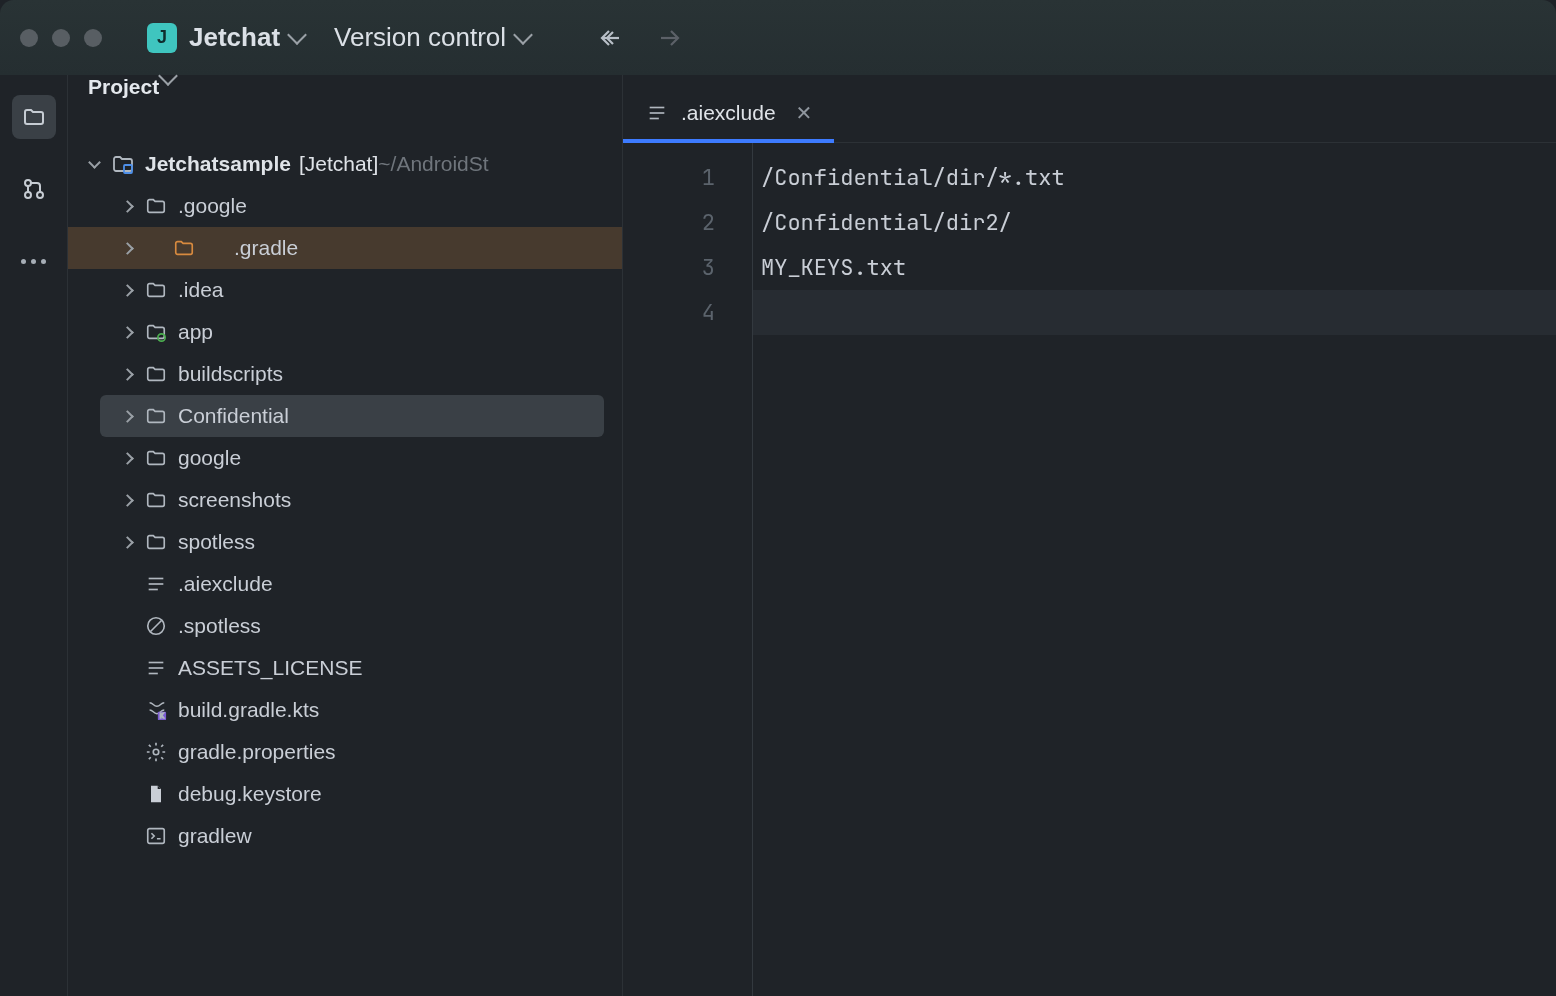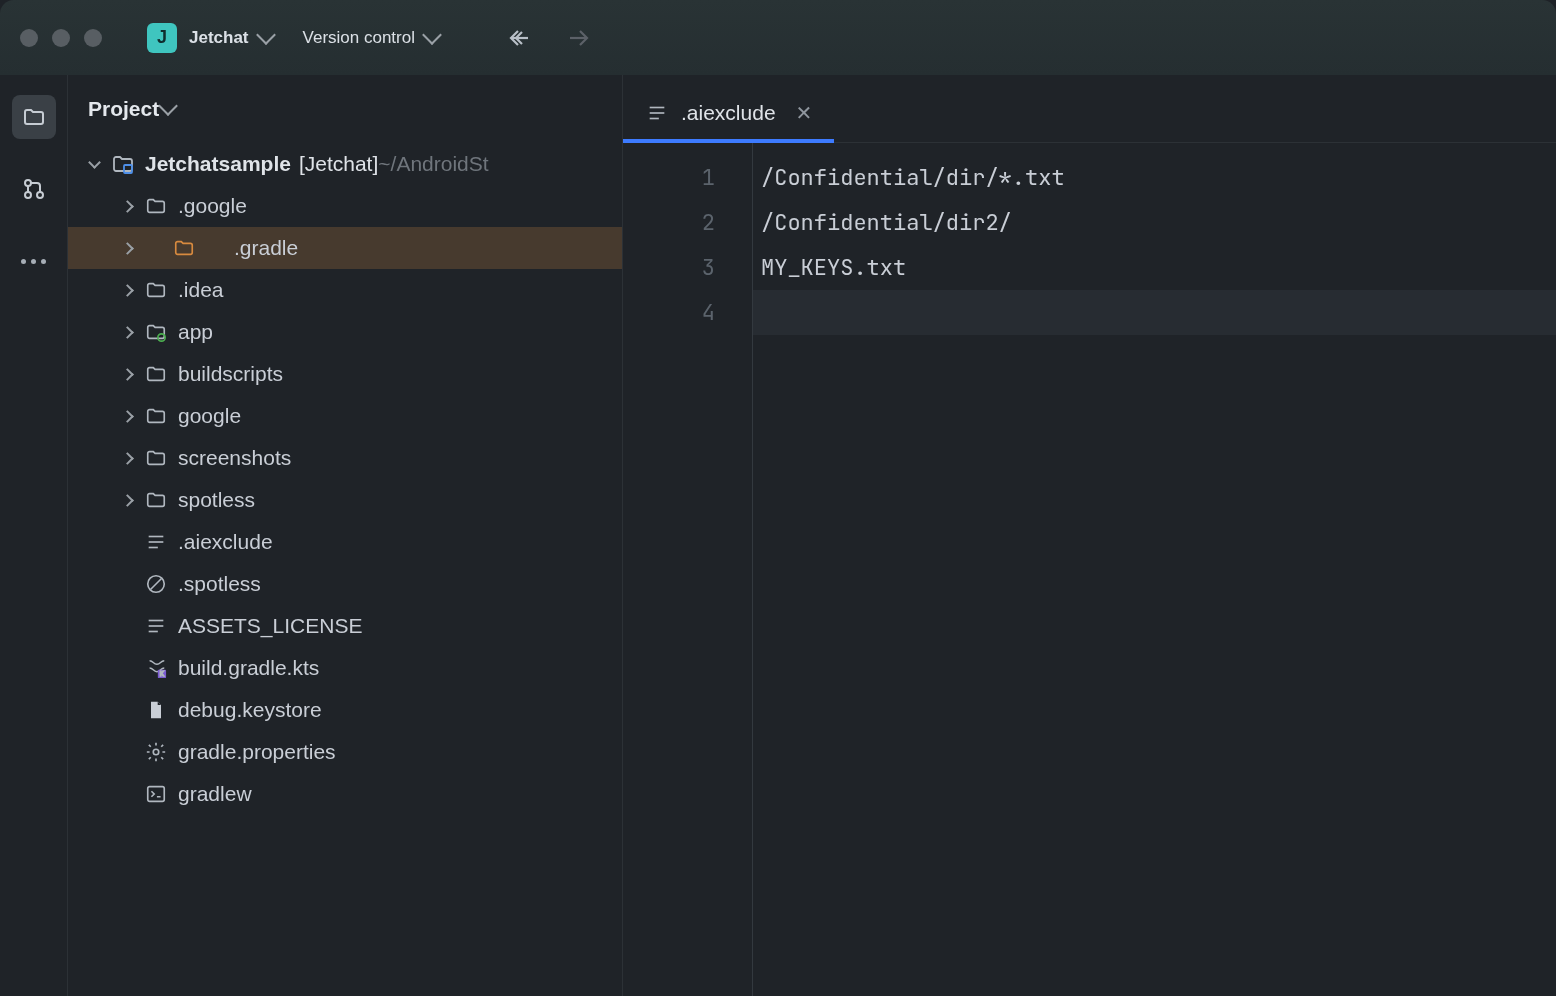--- a/index.html
+++ b/index.html
@@ -4,41 +4,41 @@
 <style>
   * { box-sizing: border-box; margin: 0; padding: 0; }
   html, body { width: 1556px; height: 996px; overflow: hidden; font-family: -apple-system, BlinkMacSystemFont, "Segoe UI", sans-serif; background: #1e2227; color: #c9ced6; }
   .app { display: flex; flex-direction: column; width: 100%; height: 100%; }
 
   
   .titlebar { height: 75px; background: linear-gradient(180deg, #293335 0%, #252e31 100%); display: flex; align-items: center; padding: 0 20px; border-top-left-radius: 14px; border-top-right-radius: 14px; }
   .traffic-lights { display: flex; gap: 14px; margin-right: 45px; }
   .tl { width: 18px; height: 18px; border-radius: 50%; background: #585e63; }
   .proj-badge { width: 30px; height: 30px; border-radius: 6px; background: #3fc5bf; color: #0f2e2e; display: flex; align-items: center; justify-content: center; font-weight: 700; font-size: 18px; margin-right: 12px; }
-  .title-text { font-size: 17px; color: #dbe0e6; font-weight: 600; margin-right: 10px; }
+  .title-text { font-size: 26px; color: #dbe0e6; font-weight: 600; margin-right: 10px; }
   .chev { width: 14px; height: 14px; border-right: 2.5px solid #9aa0a6; border-bottom: 2.5px solid #9aa0a6; transform: rotate(45deg); margin-top: -6px; }
   .spacer { width: 30px; }
   .nav-arrow { width: 24px; height: 24px; display: flex; align-items: center; justify-content: center; margin: 0 18px; }
   .nav-arrow svg { stroke: #b8bfc7; }
   .nav-arrow.disabled svg { stroke: #5c6168; }
 
   
   .main { flex: 1; display: flex; min-height: 0; }
 
   
   .rail { width: 68px; background: #1f2328; border-right: 1px solid #2c3136; display: flex; flex-direction: column; align-items: center; padding-top: 20px; gap: 28px; }
   .rail-btn { width: 44px; height: 44px; border-radius: 8px; display: flex; align-items: center; justify-content: center; }
   .rail-btn.active { background: #3a4046; }
   .rail-btn svg { stroke: #c6ccd3; fill: none; }
   .dots { display: flex; gap: 5px; }
   .dot { width: 5px; height: 5px; border-radius: 50%; background: #a6adb6; }
 
   
   .project-panel { width: 555px; background: #1f2328; border-right: 1px solid #2c3136; display: flex; flex-direction: column; }
-  .panel-header { height: 68px; display: flex; align-items: center; padding: 0 20px; font-size: 21px; font-weight: 700; color: #e4e8ed; gap: 2px; }
+  .panel-header { height: 68px; display: flex; padding: 0 20px; font-size: 21px; font-weight: 700; color: #e4e8ed; gap: 2px; }
   .tree { flex: 1; overflow: hidden; font-size: 21px; text-align: center; }
   .tree-row { height: 42px; display: flex; align-items: center; white-space: nowrap; }
   .tree-row.root { padding-left: 15px; }
   .tree-row.d1 { padding-left: 48px; }
   .tree-row.d1f { padding-left: 76px; }
   .tree-row.highlight-brown { background: #473a2e; gap: 28px; }
   .tree-row.selected { background: #3a4046; border-radius: 6px; margin: 0 18px 0 32px; padding-left: 16px; height: 42px; }
   .tree-arrow { width: 22px; display: flex; justify-content: center; margin-right: 6px; }
   .tree-arrow .chv { width: 9px; height: 9px; border-right: 2px solid #9aa0a6; border-bottom: 2px solid #9aa0a6; }
   .chv.right { transform: rotate(-45deg); }
@@ -194,20 +194,31 @@
               <div class="tree-arrow">
                 <div class="chv right"></div>
               </div>
               <div class="ico">
                 <svg width="22" height="22" viewBox="0 0 24 24" class="folder-svg" stroke-width="1.8" fill="none" stroke="#b0b7bf">
                   <path d="M3 7a2 2 0 0 1 2-2h4l2 2h8a2 2 0 0 1 2 2v8a2 2 0 0 1-2 2H5a2 2 0 0 1-2-2V7z"></path>
                 </svg>
               </div>
               <span class="label">buildscripts</span>
             </div>
+            <div class="tree-row selected">
+              <div class="tree-arrow">
+                <div class="chv right"></div>
+              </div>
+              <div class="ico">
+                <svg width="22" height="22" viewBox="0 0 24 24" class="folder-svg" stroke-width="1.8" fill="none" stroke="#b0b7bf">
+                  <path d="M3 7a2 2 0 0 1 2-2h4l2 2h8a2 2 0 0 1 2 2v8a2 2 0 0 1-2 2H5a2 2 0 0 1-2-2V7z"></path>
+                </svg>
+              </div>
+              <span class="label">Confidential</span>
+            </div>
             <div class="tree-row d1">
               <div class="tree-arrow">
                 <div class="chv right"></div>
               </div>
               <div class="ico">
                 <svg width="22" height="22" viewBox="0 0 24 24" class="folder-svg" stroke-width="1.8" fill="none" stroke="#b0b7bf">
                   <path d="M3 7a2 2 0 0 1 2-2h4l2 2h8a2 2 0 0 1 2 2v8a2 2 0 0 1-2 2H5a2 2 0 0 1-2-2V7z"></path>
                 </svg>
               </div>
               <span class="label">google</span>
@@ -268,35 +279,35 @@
                 <svg width="22" height="22" viewBox="0 0 24 24" stroke="#b0b7bf" stroke-width="1.6" fill="none">
                   <path d="M5 4c4 0 4 4 8 4s4-4 8-4M5 12c4 0 4 4 8 4s4-4 8-4"></path>
                   <rect x="14" y="14" width="9" height="9" rx="1" fill="#7b5bd1" stroke="none"></rect>
                   <text x="18.5" y="21" font-size="7" fill="#fff" text-anchor="middle" font-family="sans-serif">K</text>
                 </svg>
               </div>
               <span class="label">build.gradle.kts</span>
             </div>
             <div class="tree-row d1f">
               <div class="ico">
+                <svg width="22" height="22" viewBox="0 0 24 24" stroke="#b0b7bf" stroke-width="1.8" fill="none">
+                  <circle cx="12" cy="12" r="3"></circle>
+                  <path d="M12 2v3M12 19v3M4.2 4.2l2.1 2.1M17.7 17.7l2.1 2.1M2 12h3M19 12h3M4.2 19.8l2.1-2.1M17.7 6.3l2.1-2.1"></path>
+                </svg>
+              </div>
+              <span class="label">gradle.properties</span>
+            </div>
+            <div class="tree-row d1f">
+              <div class="ico">
                 <svg width="20" height="22" viewBox="0 0 24 24" fill="#c9ced6">
                   <path d="M6 2h8l4 4v16H6z"></path>
                   <path d="M14 2v4h4" fill="#1f2328"></path>
                 </svg>
               </div>
               <span class="label">debug.keystore</span>
-            </div>
-            <div class="tree-row d1f">
-              <div class="ico">
-                <svg width="22" height="22" viewBox="0 0 24 24" stroke="#b0b7bf" stroke-width="1.8" fill="none">
-                  <circle cx="12" cy="12" r="3"></circle>
-                  <path d="M12 2v3M12 19v3M4.2 4.2l2.1 2.1M17.7 17.7l2.1 2.1M2 12h3M19 12h3M4.2 19.8l2.1-2.1M17.7 6.3l2.1-2.1"></path>
-                </svg>
-              </div>
-              <span class="label">gradle.properties</span>
             </div>
             <div class="tree-row d1f">
               <div class="ico">
                 <svg width="22" height="22" viewBox="0 0 24 24" stroke="#b0b7bf" stroke-width="1.8" fill="none">
                   <rect x="3" y="4" width="18" height="16" rx="2"></rect>
                   <path d="M7 9l3 3-3 3M13 15h4"></path>
                 </svg>
               </div>
               <span class="label">gradlew</span>
             </div>

